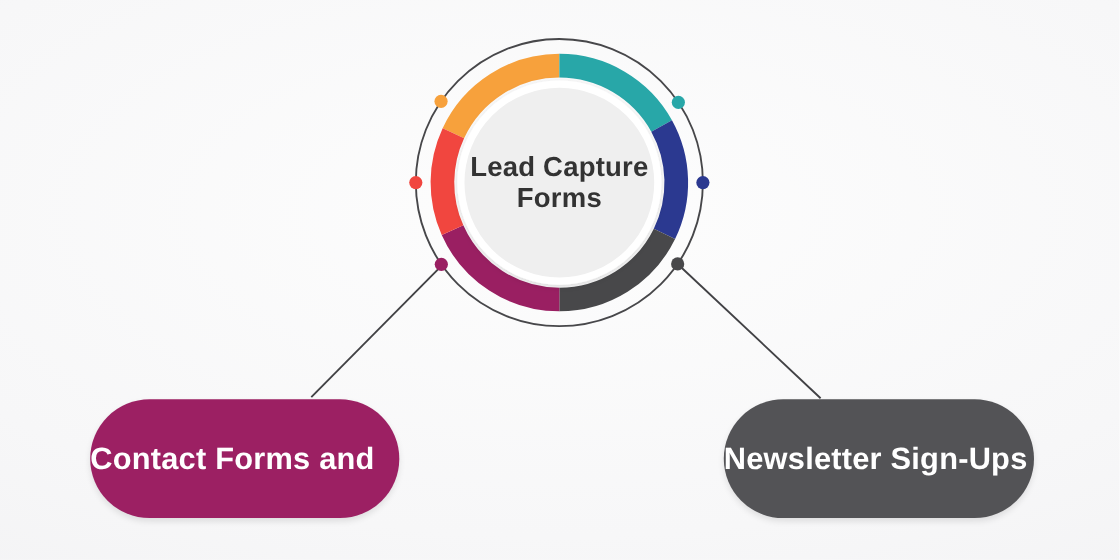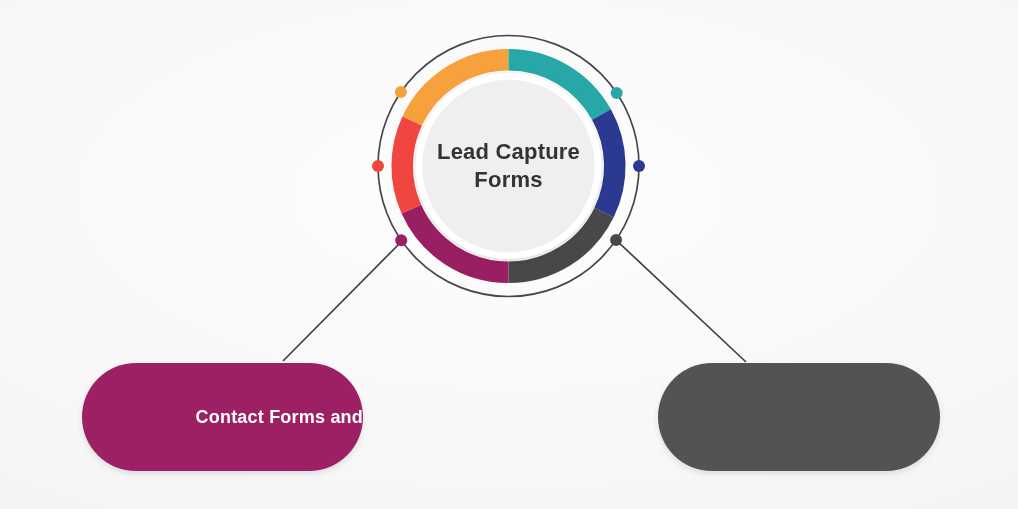--- a/index.html
+++ b/index.html
@@ -12,34 +12,34 @@
   }
   .stage svg {
     position: absolute;
     left: 0; top: 0;
   }
   .hub-label {
     position: absolute;
     transform: translate(-50%, -50%);
     text-align: center;
     font-weight: 700;
-    font-size: 22px;
+    font-size: 25px;
     line-height: 28px;
     letter-spacing: 0.2px;
     white-space: nowrap;
   }
   .hub-label span { display: block; }
   .node {
     position: absolute;
     display: flex;
     flex-direction: column;
     justify-content: center;
-    align-items: flex-end;
+    align-items: flex-start;
     font-weight: 700;
-    font-size: 18px;
+    font-size: 28px;
     line-height: 28px;
     letter-spacing: 0.2px;
     box-shadow: 0 3px 6px rgba(0,0,0,0.10);
   }
   .node span { display: block; text-align: center; white-space: nowrap; }
 </style>
 </head>
 <body>
 
 <div class="stage" style="width: 1018px; height: 509px; background: radial-gradient(115% 105% at 50% 38%, rgb(253, 253, 253) 0%, rgb(247, 247, 248) 55%, rgb(240, 240, 242) 100%);">
@@ -71,15 +71,16 @@
   <div class="hub-label" style="left: 508.5px; top: 166px; color: rgb(51, 51, 51);">
     <span>Lead Capture</span>
     <span>Forms</span>
   </div>
 
   <div class="node" style="left: 82px; top: 363px; width: 281px; height: 108px; border-radius: 54px; background: rgb(156, 32, 99); color: rgb(255, 255, 255);">
     <span>Contact Forms and</span>
   </div>
 
   <div class="node" style="left: 658px; top: 363px; width: 282px; height: 108px; border-radius: 54px; background: rgb(83, 83, 86); color: rgb(255, 255, 255);">
+    <span>Newsletter Sign-Ups</span>
   </div>
 
 </div>
 
 </body></html>

